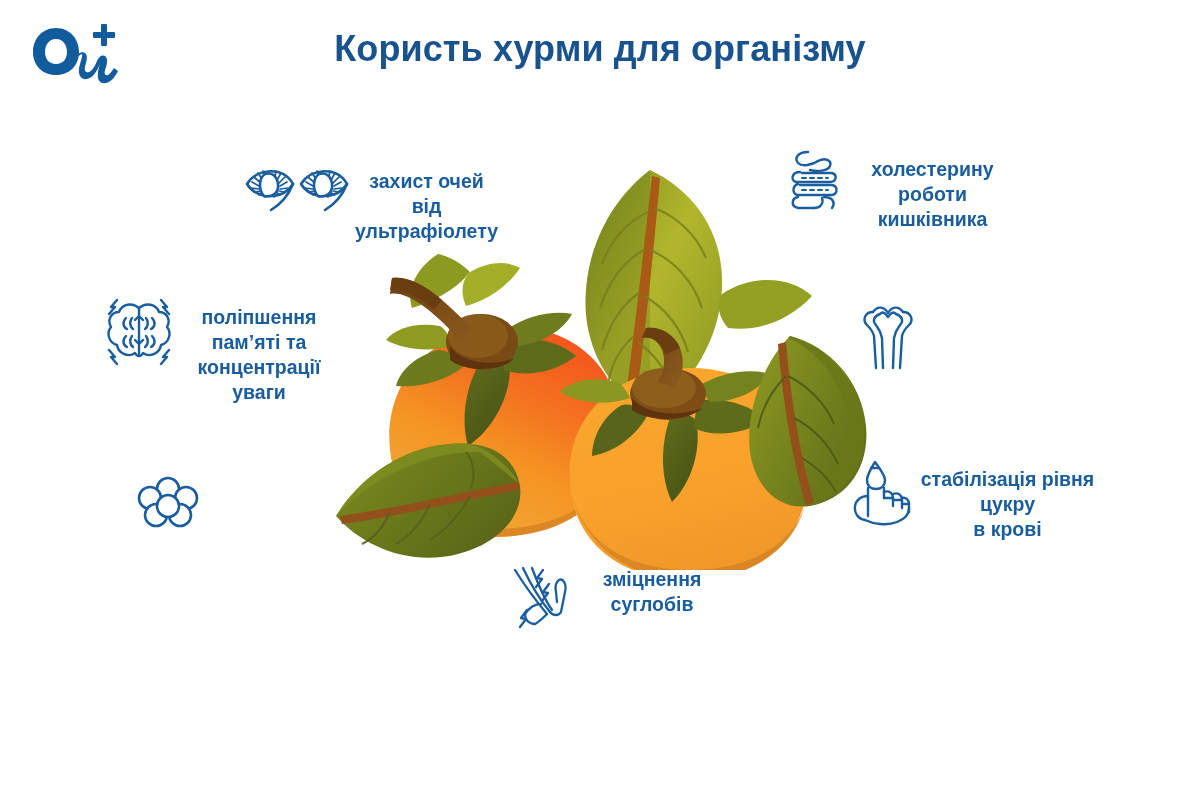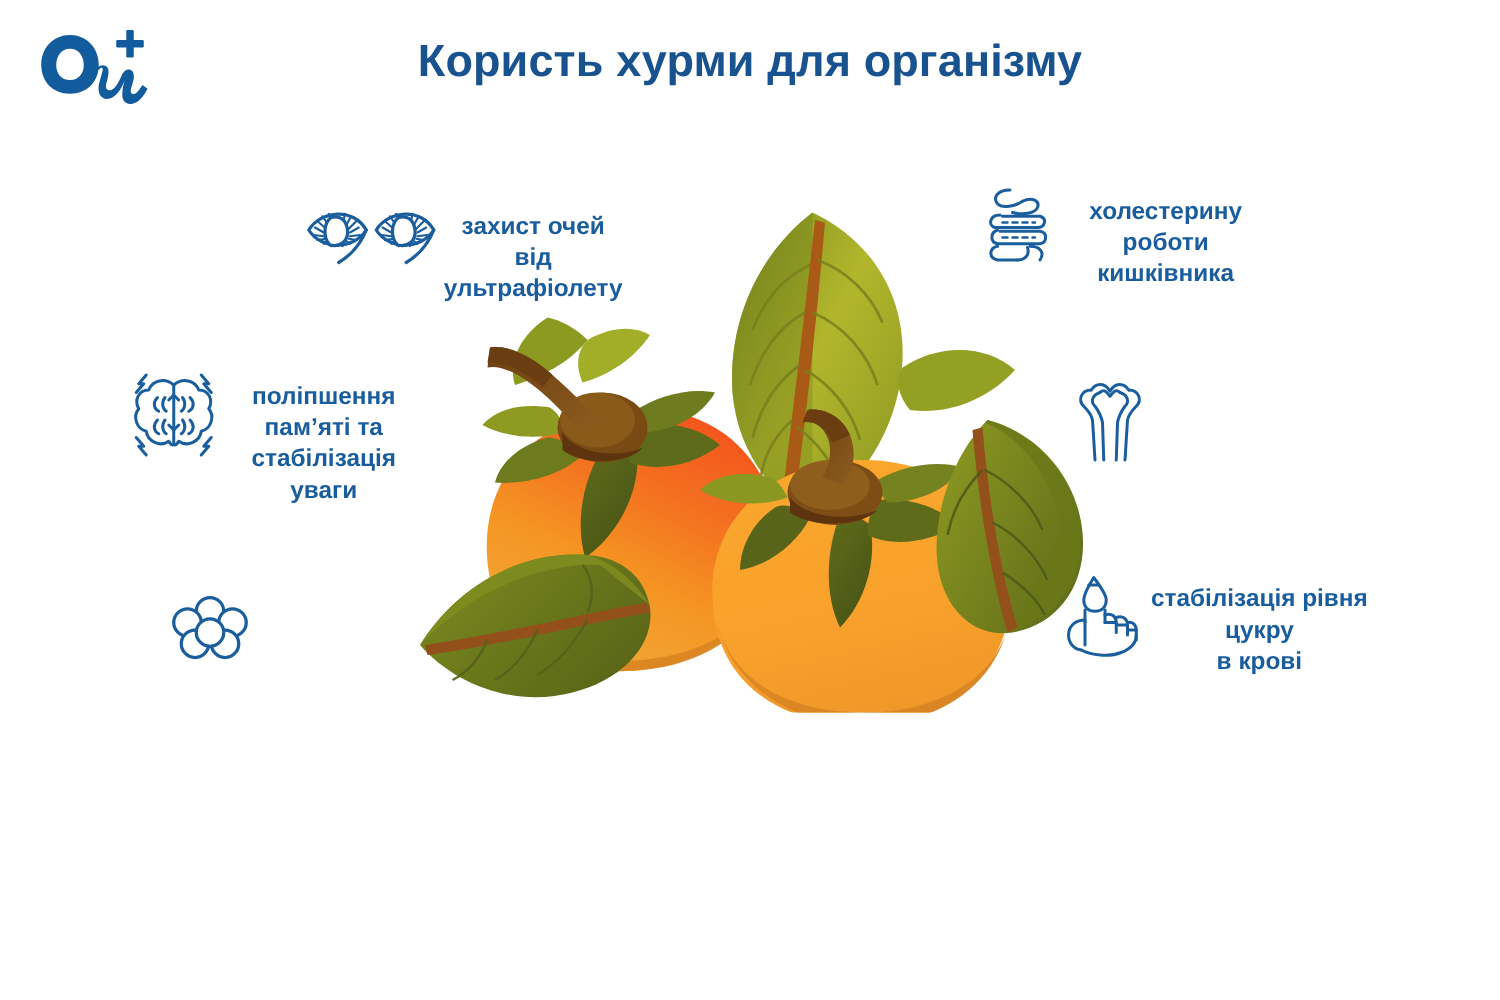--- a/index.html
+++ b/index.html
@@ -404,38 +404,61 @@
           <path d="M35 44 L 39 48 L 43 44"></path>
 
           <path d="M17 4 L 11 11 L 15 11 L 9 18" stroke-width="2.4"></path>
           <path d="M61 4 L 67 11 L 63 11 L 69 18" stroke-width="2.4"></path>
           <path d="M17 68 L 11 61 L 15 61 L 9 54" stroke-width="2.4"></path>
           <path d="M61 68 L 67 61 L 63 61 L 69 54" stroke-width="2.4"></path>
         </g>
       </svg>
     </span>
     <span class="caption">поліпшення пам’яті та
-стабілізація уваги</span>
+концентрації уваги</span>
   </div>
 
   <div class="benefit" id="b-chol">
     <span class="ico">
       <svg width="66" height="58" viewBox="0 0 66 58" xmlns="http://www.w3.org/2000/svg">
         <g fill="#ffffff" stroke="#1B5E9E" stroke-width="2.6">
           <circle cx="33" cy="13" r="11"></circle>
           <circle cx="15" cy="22" r="11"></circle>
           <circle cx="51" cy="22" r="11"></circle>
           <circle cx="21" cy="39" r="11"></circle>
           <circle cx="45" cy="39" r="11"></circle>
           <circle cx="33" cy="30" r="11"></circle>
         </g>
       </svg>
     </span>
   </div>
 
+  <div class="benefit" id="b-joints">
+    <span class="ico">
+      <svg width="78" height="76" viewBox="0 0 78 76" xmlns="http://www.w3.org/2000/svg">
+        <g fill="none" stroke="#1B5E9E" stroke-width="2.3" stroke-linecap="round" stroke-linejoin="round">
+
+          <path d="M12 12 C 22 28, 34 44, 44 56"></path>
+          <path d="M20 10 C 28 27, 38 43, 47 54"></path>
+          <path d="M29 10 C 35 26, 42 42, 49 52"></path>
+
+          <path d="M47 54 C 50 58, 56 58, 58 54 L 62 34 C 64 26, 60 20, 56 22 C 53 24, 52 29, 53 34 L 54 44"></path>
+          <path d="M44 56 C 40 60, 36 64, 32 66"></path>
+          <path d="M32 66 C 26 66, 22 62, 22 56"></path>
+
+          <path d="M22 56 C 26 50, 32 46, 38 46"></path>
+
+          <path d="M40 12 L 34 20 L 39 21 L 33 29"></path>
+          <path d="M46 26 L 40 34 L 45 35 L 39 43"></path>
+          <path d="M24 52 L 18 60 L 23 61 L 17 69"></path>
+        </g>
+      </svg>
+    </span>
+    <span class="caption">зміцнення суглобів</span>
+  </div>
 
   <div class="benefit" id="b-gut">
     <span class="ico">
       <svg width="70" height="66" viewBox="0 0 70 66" xmlns="http://www.w3.org/2000/svg">
         <g fill="none" stroke="#1B5E9E" stroke-width="2.4" stroke-linecap="round" stroke-linejoin="round">
 
           <path d="M28 4 C 18 4, 14 10, 18 15 C 22 19, 32 17, 38 13"></path>
           <path d="M38 13 C 46 9, 52 13, 50 18 C 48 23, 38 24, 30 22"></path>
 
           <path d="M20 24 C 12 24, 10 32, 16 34 L 50 34 C 56 34, 58 27, 52 25 L 22 25"></path>

